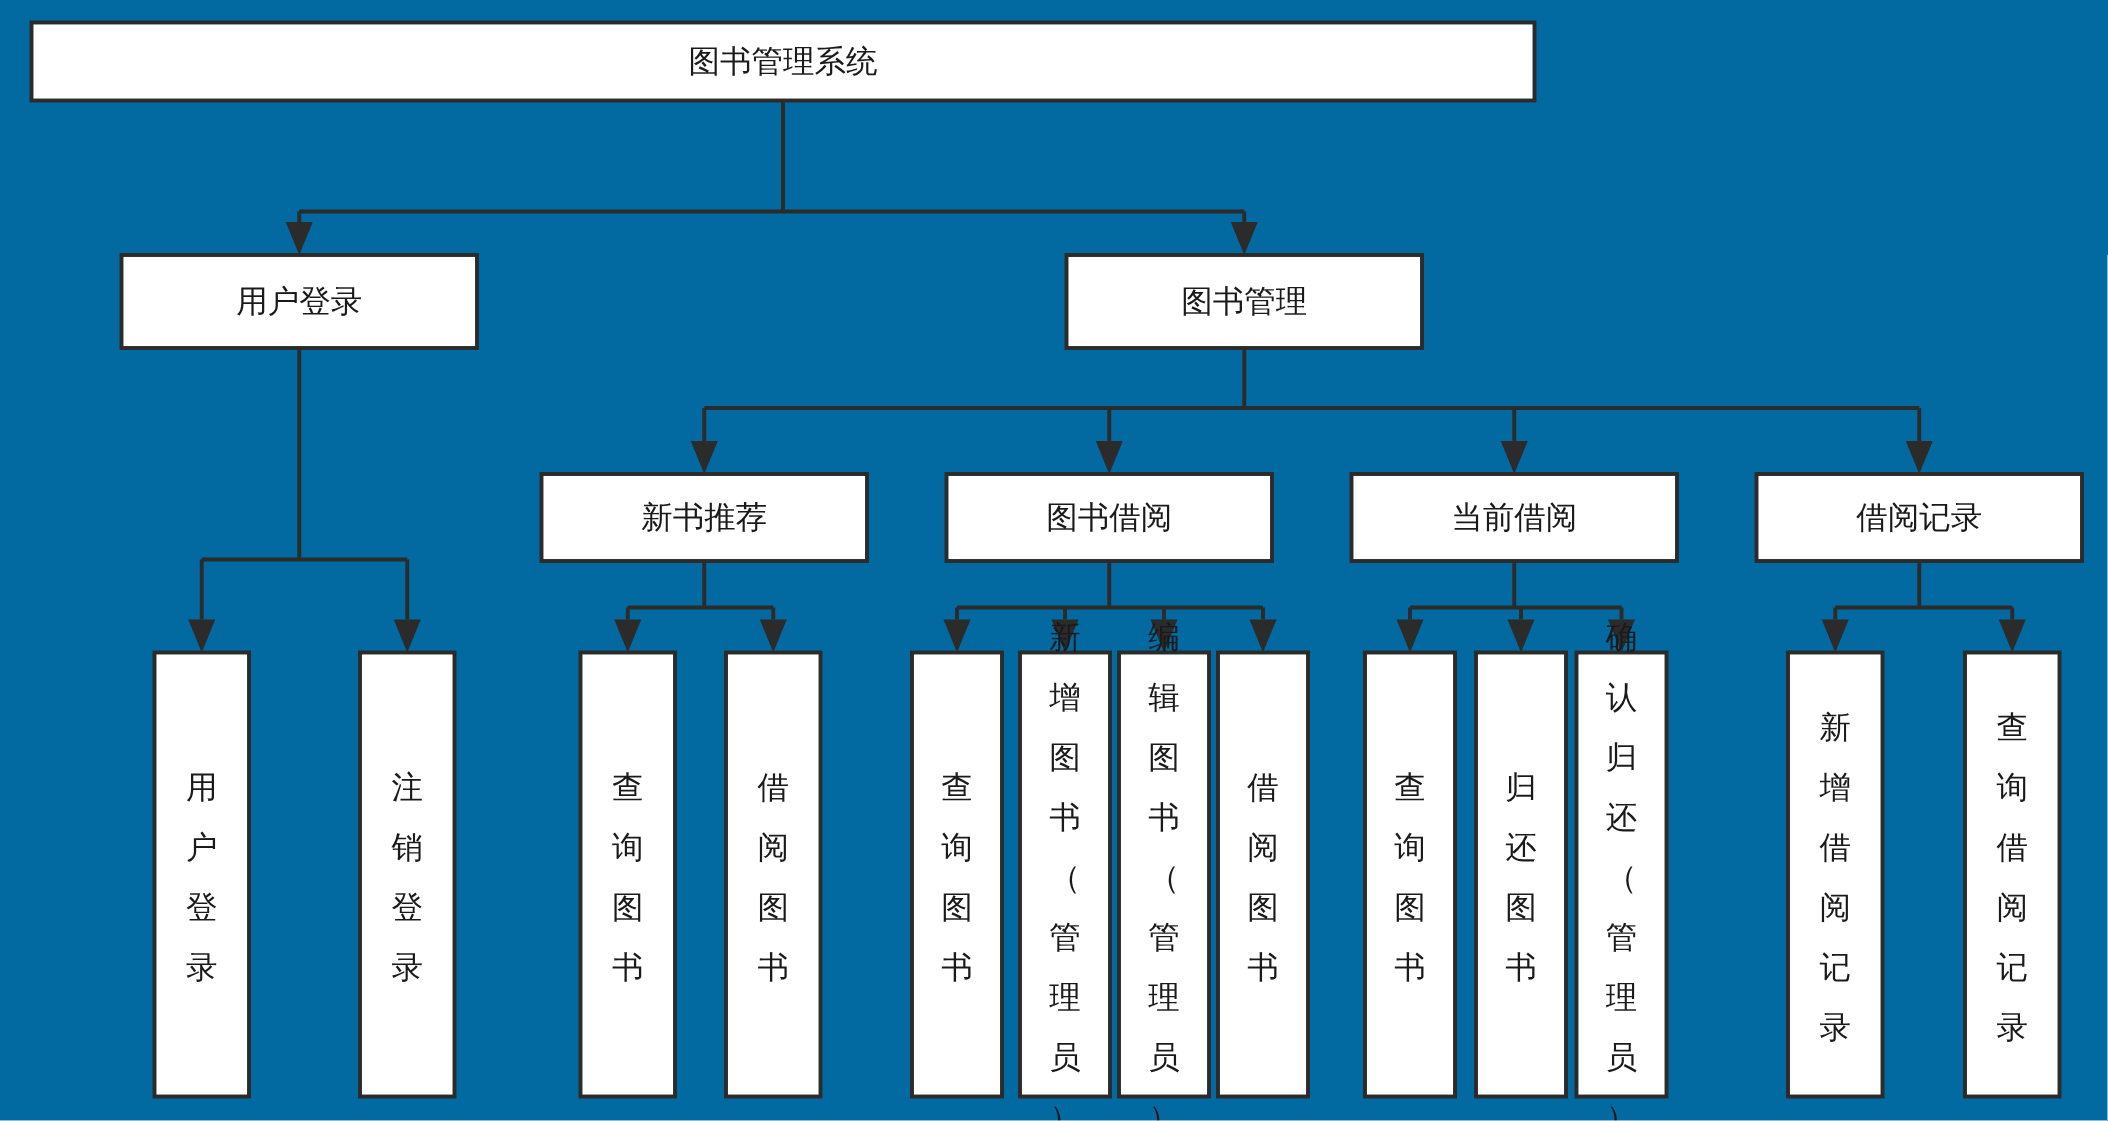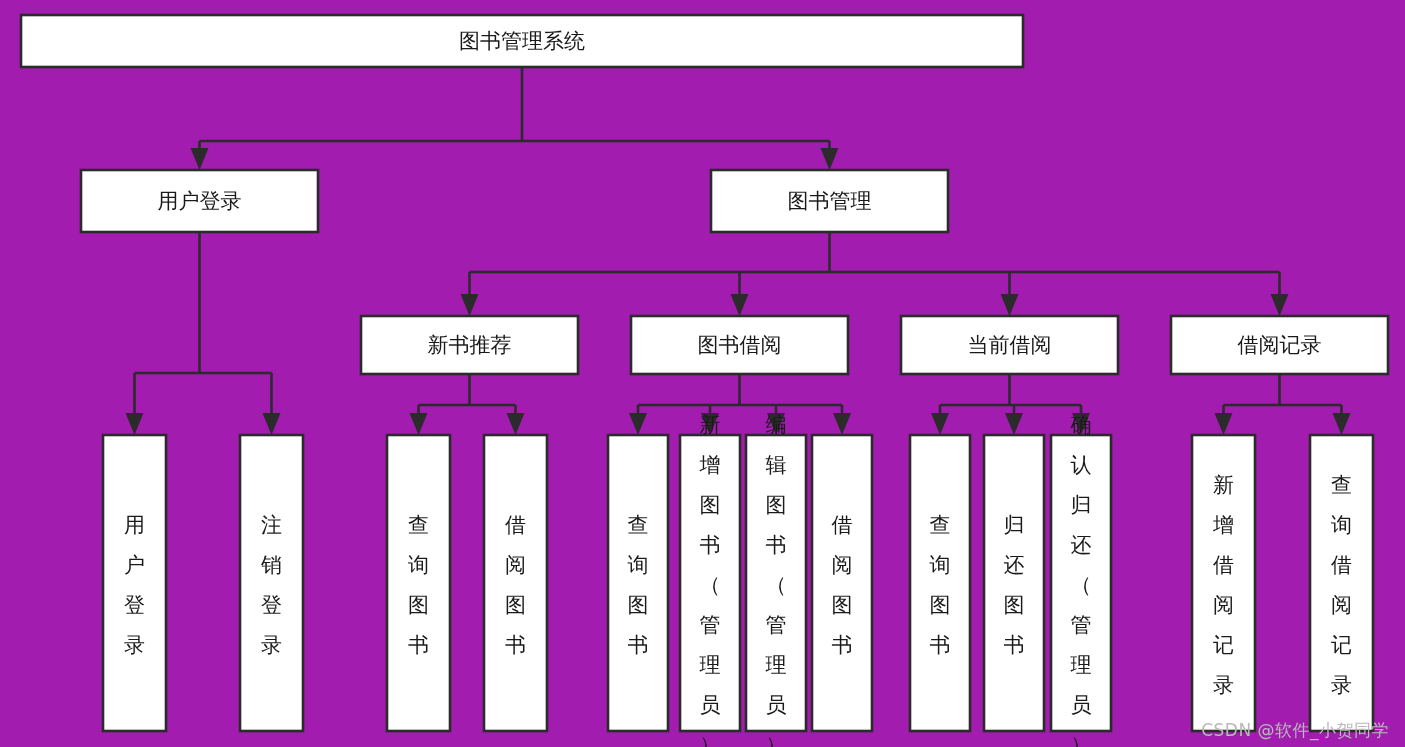--- a/index.html
+++ b/index.html
@@ -11,21 +11,21 @@
   body {
     width: 1405px;
     height: 747px;
     font-family: "DejaVu Sans", "Liberation Sans", sans-serif;
     overflow: hidden;
   }
   #diagram-root {
     position: relative;
     width: 1405px;
     height: 747px;
-    background: #a21caf;
+    background: #0369a1;
   }
   svg#tree-svg {
     position: absolute;
     top: 0;
     left: 0;
     width: 1405px;
     height: 747px;
   }
   .node-rect {
     fill: #ffffff;
@@ -217,15 +217,14 @@
           <rect x="1192" y="435" width="63" height="296" class="node-rect"></rect>
           <text x="1223.5" class="node-label-vertical"><tspan x="1223.5" y="491.8">新</tspan><tspan x="1223.5" y="531.8">增</tspan><tspan x="1223.5" y="571.8">借</tspan><tspan x="1223.5" y="611.8">阅</tspan><tspan x="1223.5" y="651.8">记</tspan><tspan x="1223.5" y="691.8">录</tspan></text>
         </g>
         <g>
           <rect x="1310" y="435" width="63" height="296" class="node-rect"></rect>
           <text x="1341.5" class="node-label-vertical"><tspan x="1341.5" y="491.8">查</tspan><tspan x="1341.5" y="531.8">询</tspan><tspan x="1341.5" y="571.8">借</tspan><tspan x="1341.5" y="611.8">阅</tspan><tspan x="1341.5" y="651.8">记</tspan><tspan x="1341.5" y="691.8">录</tspan></text>
         </g>
       </g>
   </svg>
 
-  <div class="watermark">CSDN @软件_小贺同学</div>
 
 </div>
 
 </body></html>

